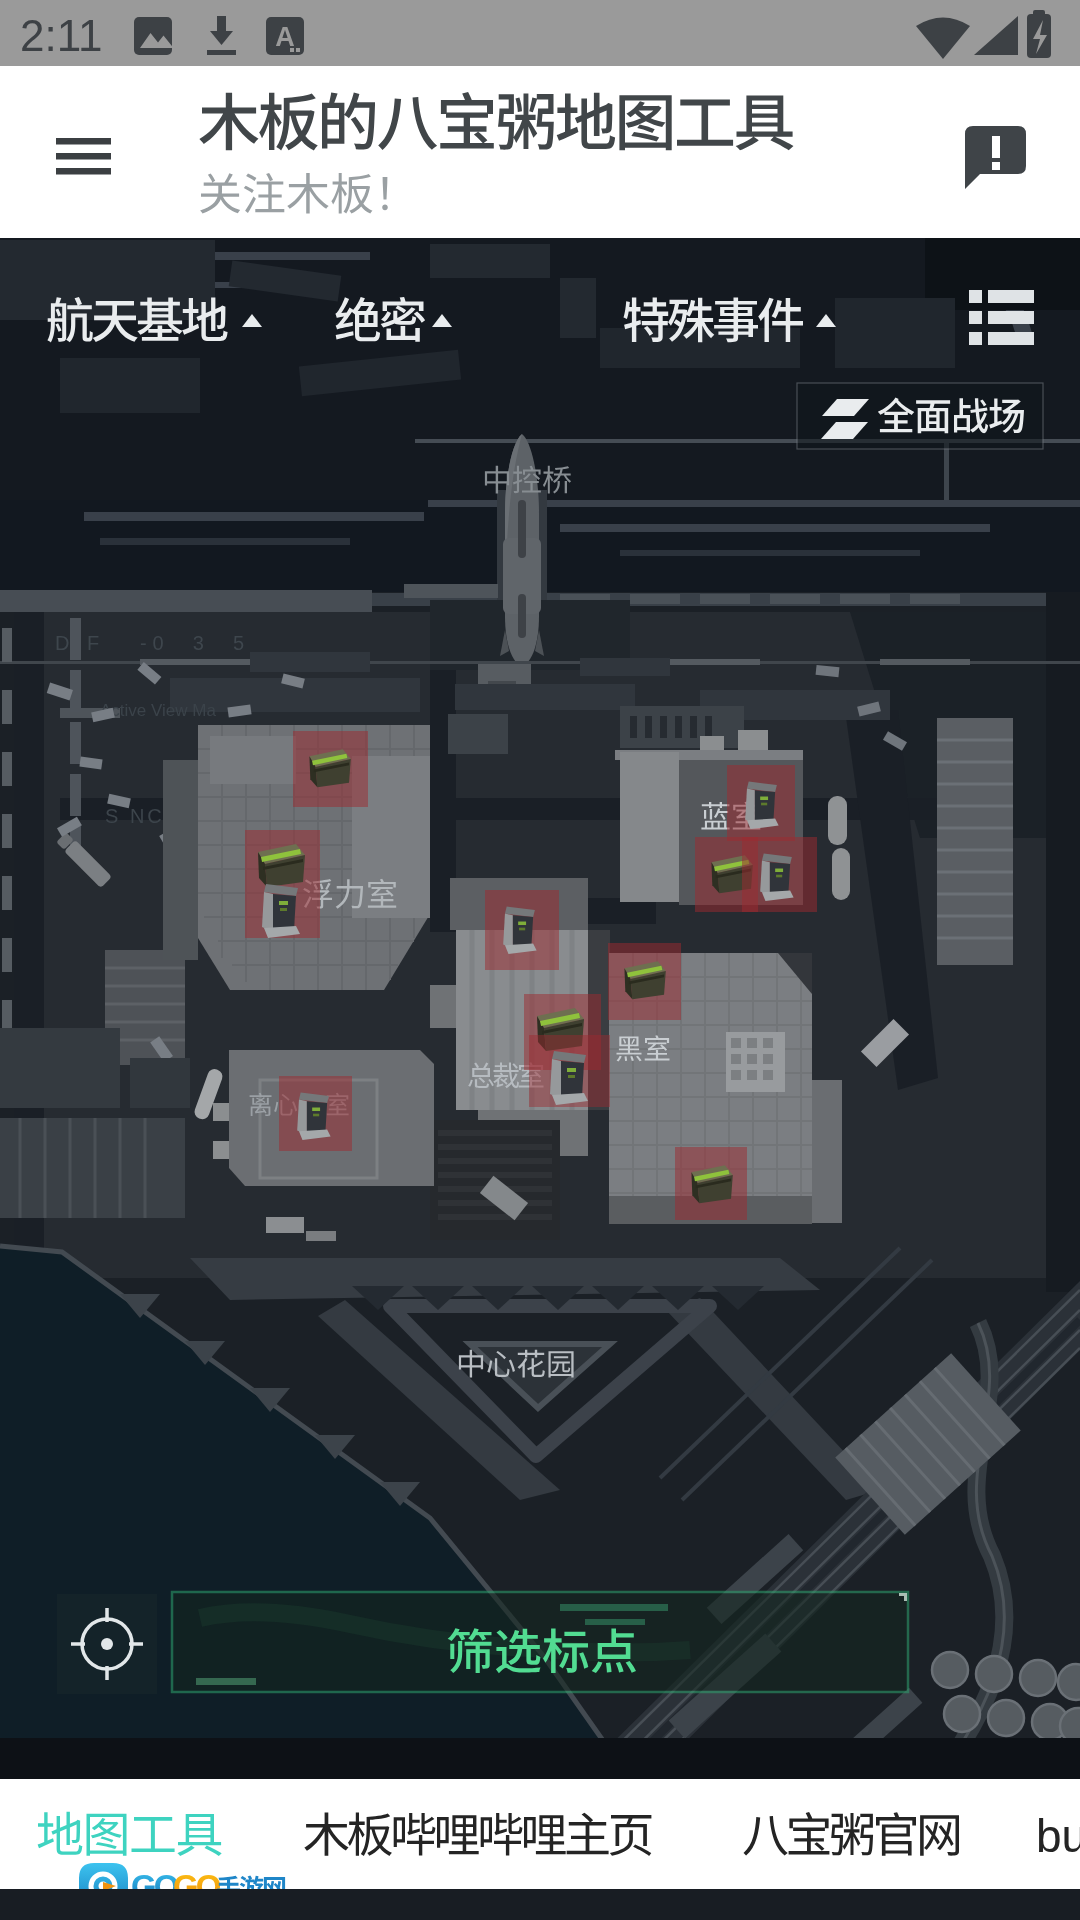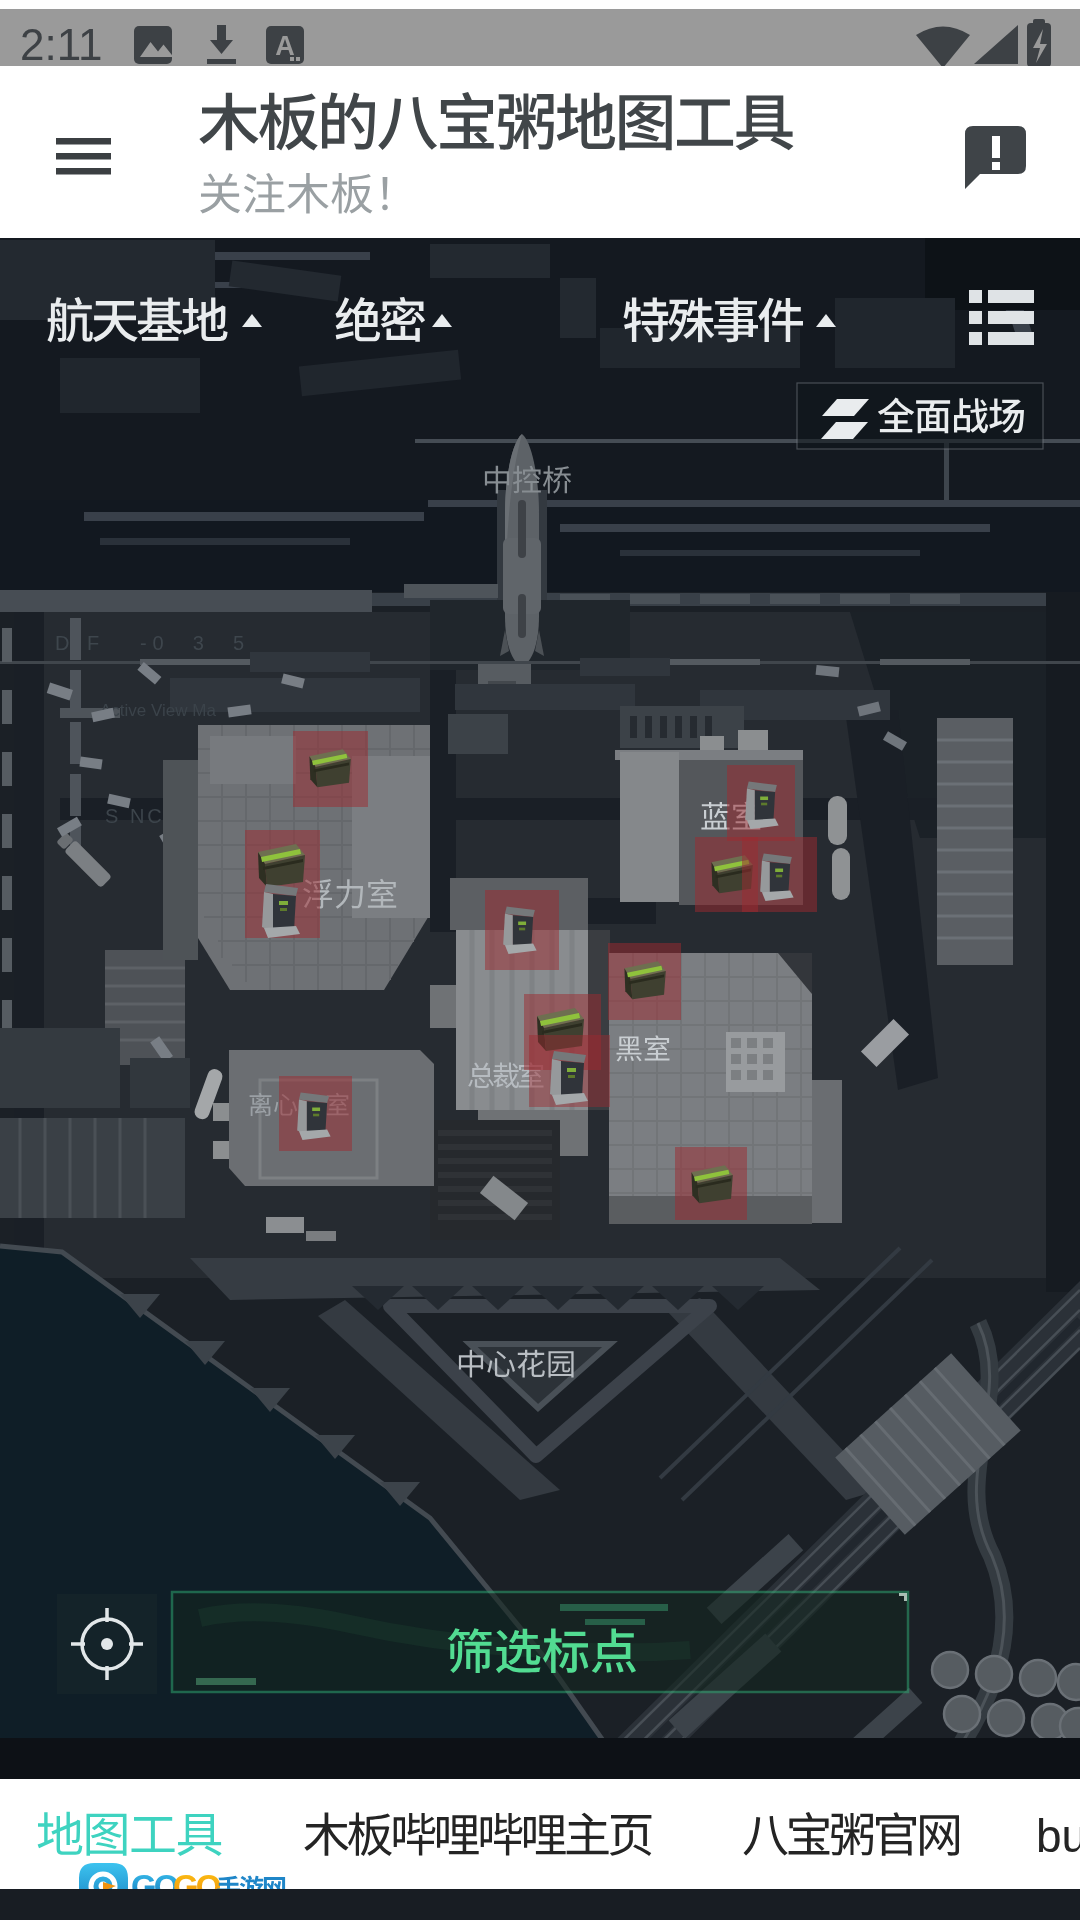--- a/index.html
+++ b/index.html
@@ -1,20 +1,20 @@
 <!DOCTYPE html>
 <html><head><meta charset="utf-8">
 <style>
 html,body{margin:0;padding:0;width:1080px;height:1920px;overflow:hidden;background:#fff;font-family:"Liberation Sans",sans-serif;position:relative}
 .abs{position:absolute}
 svg{display:block}
 </style></head>
 <body>
 
-<div class="abs" style="left:0;top:9px;width:1080px;height:66px;background:#9a9a9a">
+<div class="abs" style="left:0;top:0;width:1080px;height:66px;background:#9a9a9a">
 <svg width="1080" height="66" viewBox="0 0 1080 66">
 
 <text x="20" y="51" font-size="44" fill="#3d4145" font-family="Liberation Sans,sans-serif">2:11</text>
 
 <g fill="#3d4145">
         <rect x="134" y="17" width="38" height="38" rx="5"></rect>
       </g>
 <path d="M140 48 l10.5-15 7.5,9.5 5.5-7 10,12.5 z" fill="#9a9a9a"></path>
 
 <g fill="#3d4145">

